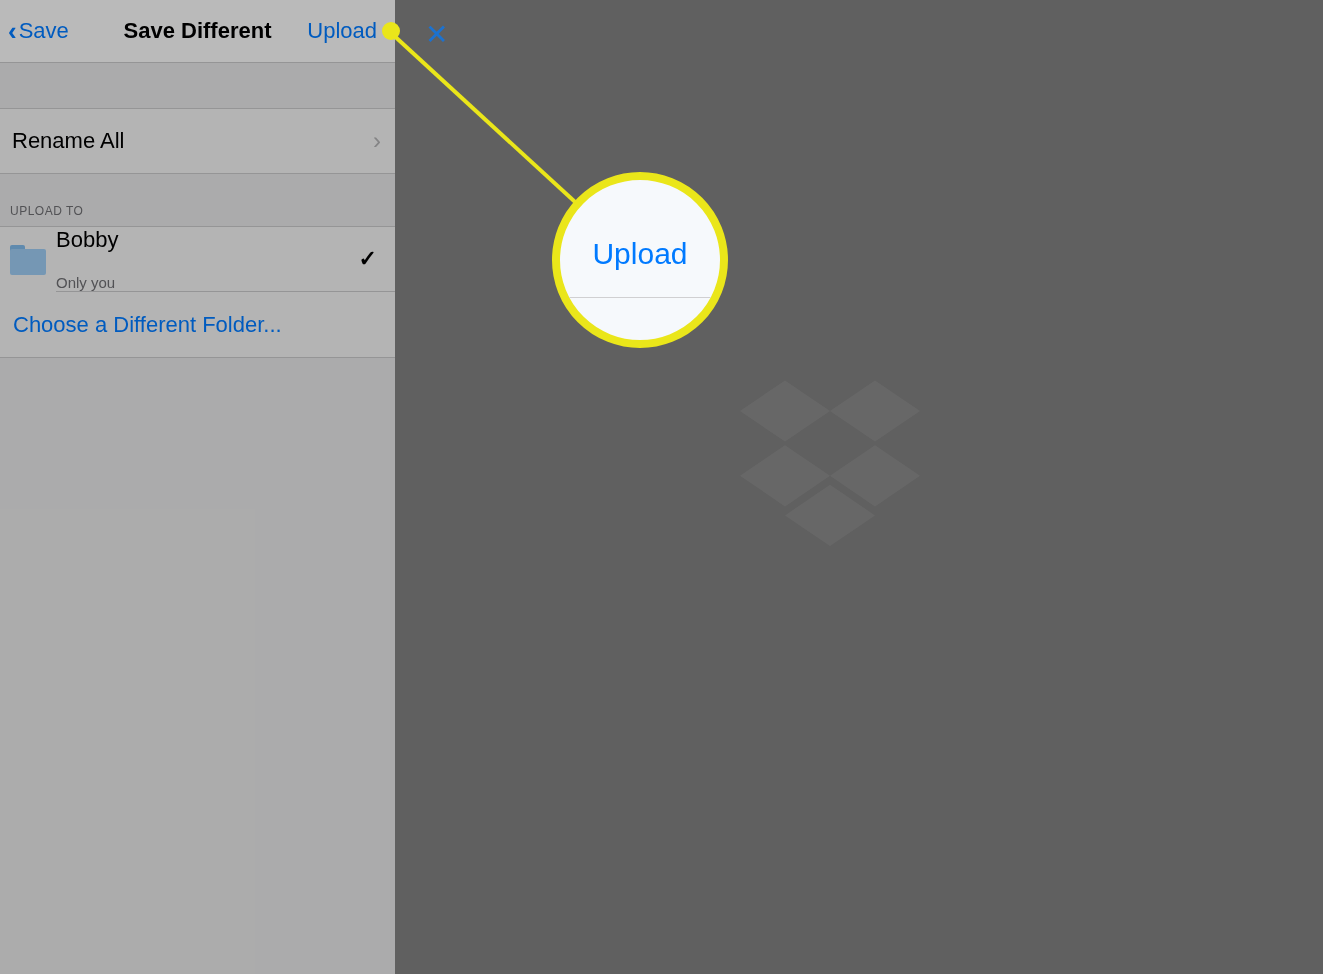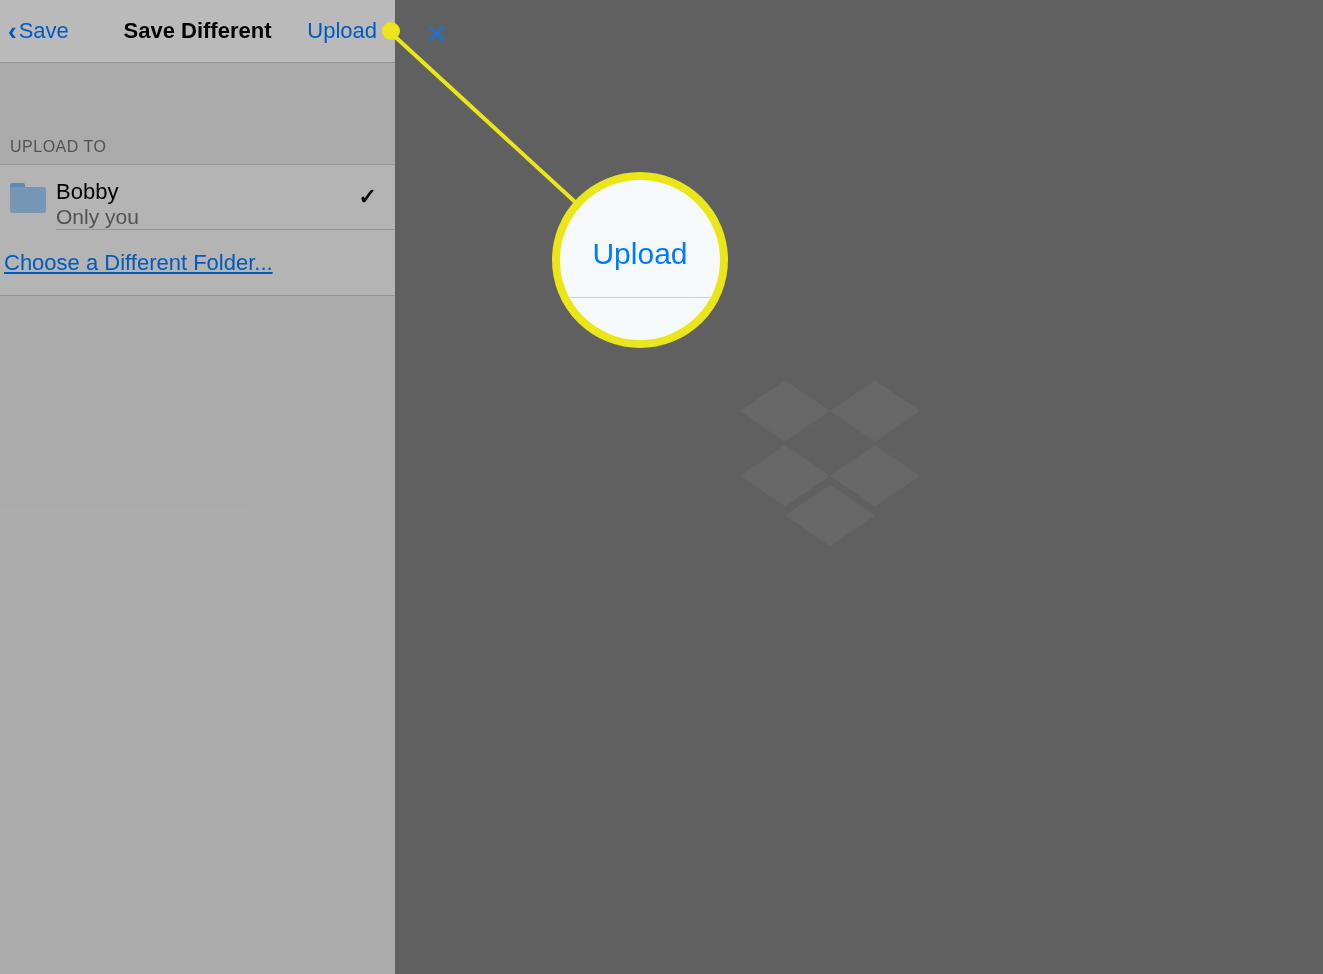--- a/index.html
+++ b/index.html
@@ -80,21 +80,21 @@
       cursor: pointer;
     }
     .chev-right {
       position: absolute;
       right: 14px;
       color: #b0b0b2;
       font-size: 24px;
       font-weight: 300;
     }
     .section-label {
-      font-size: 16px;
+      font-size: 12px;
       color: #6e6e72;
       letter-spacing: 0.5px;
       padding: 30px 10px 8px 10px;
     }
     .folder-row {
       height: 66px;
       border-top: 1px solid #c7c7c9;
       background: #f0f0f1;
       display: flex;
       align-items: center;
@@ -114,43 +114,42 @@
       border-radius: 2px 2px 0 0;
     }
     .folder-icon::after {
       content: "";
       position: absolute;
       top: 4px; left: 0;
       width: 36px; height: 26px;
       background: #9ccaf0;
       border-radius: 2px;
     }
-    .folder-text { flex: 1; position: relative; border-bottom: 1px solid #c7c7c9; height: 100%; display: flex; flex-direction: column; justify-content: flex-end; }
+    .folder-text { flex: 1; position: relative; border-bottom: 1px solid #c7c7c9; height: 100%; display: flex; flex-direction: column; justify-content: space-between; }
     .folder-name { font-size: 22px; color: #000; }
-    .folder-sub { font-size: 21px; color: #6e6e72; }
+    .folder-sub { font-size: 15px; color: #6e6e72; }
     .check {
       position: absolute;
       right: 18px;
       top: 50%;
       transform: translateY(-50%);
       font-size: 22px;
       color: #000;
       font-weight: 600;
     }
     .choose-row {
       height: 66px;
       background: #f0f0f1;
       border-bottom: 1px solid #c7c7c9;
       display: flex;
       align-items: center;
-      padding-left: 4px;
-      font-size: 22px;
-      color: #007AFF;
-      cursor: pointer;
-      text-decoration: underline;
+      padding-left: 13px;
+      font-size: 22px;
+      color: #007AFF;
+      cursor: pointer;
     }
     .close-x {
       position: absolute;
       top: 18px;
       left: 425px;
       color: #007AFF;
       font-size: 28px;
       font-weight: 400;
       z-index: 3;
       cursor: pointer;
@@ -211,20 +210,24 @@
     <div class="back-btn">
       <span class="chev">‹</span>
       <span>Save</span>
     </div>
     <div class="title">Save Different</div>
     <div class="upload-btn">Upload</div>
   </div>
 
   <div class="spacer"></div>
 
+  <div class="row rename-row">
+    <span>Rename All</span>
+    <span class="chev-right">›</span>
+  </div>
 
   <div class="section-label">UPLOAD TO</div>
 
   <div class="folder-row">
     <div class="folder-icon"></div>
     <div class="folder-text">
       <div class="folder-name">Bobby</div>
       <div class="folder-sub">Only you</div>
       <span class="check">✓</span>
     </div>

